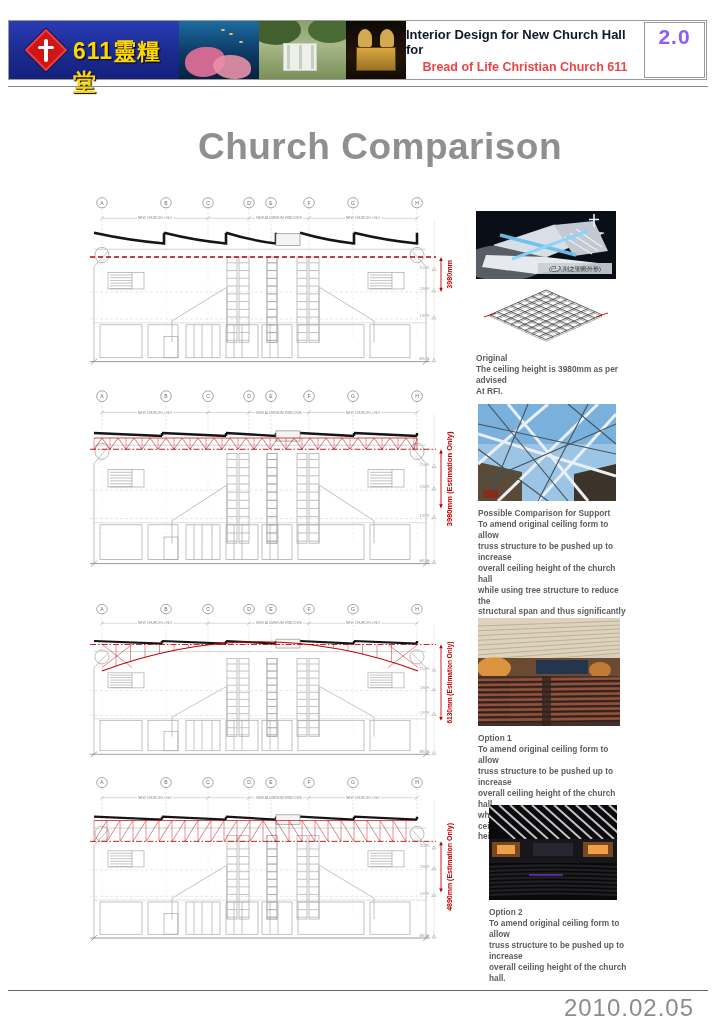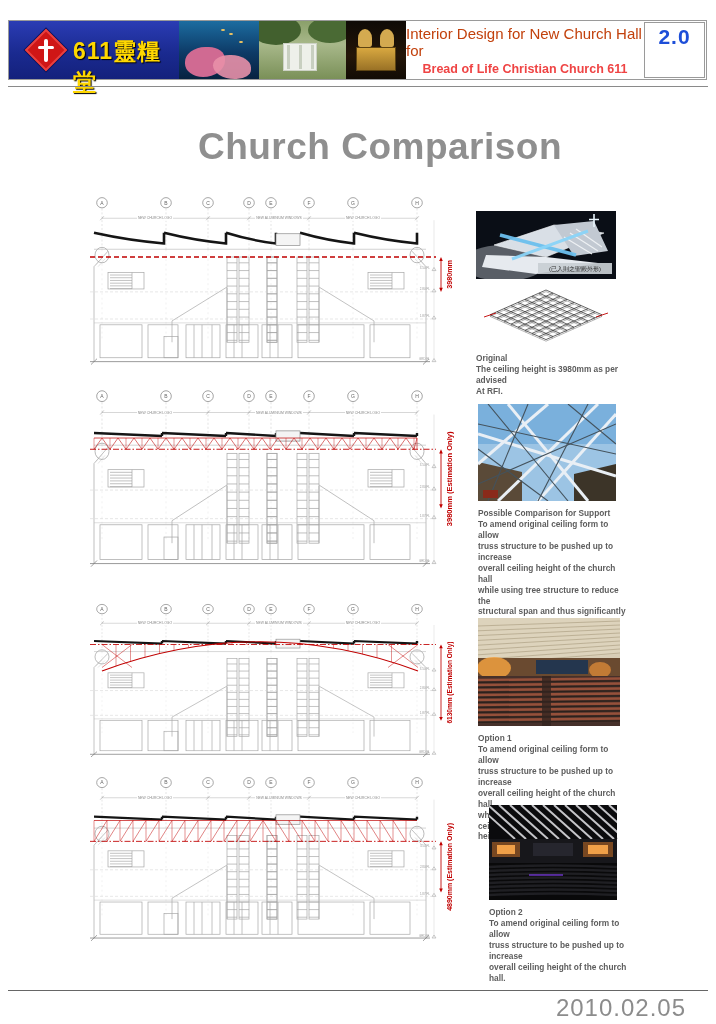--- a/index.html
+++ b/index.html
@@ -25,43 +25,43 @@
   .coral-fish{position:absolute;width:4px;height:2px;background:#f8c860;border-radius:50%;}
   #thumb-pavilion{width:87px;background:linear-gradient(180deg,#8aa06a 0%,#a8b88a 40%,#7a9058 100%);}
   .pav-leaf1{position:absolute;left:-8px;top:-6px;width:50px;height:30px;background:#42602e;border-radius:50%;}
   .pav-leaf2{position:absolute;right:-6px;top:-4px;width:44px;height:26px;background:#4a6a34;border-radius:50%;}
   .pav-house{position:absolute;left:24px;top:22px;width:34px;height:28px;background:#eef0ea;border:1px solid #cdd2c6;}
   .pav-col{position:absolute;top:24px;width:3px;height:24px;background:#c8cfc0;}
   #thumb-ark{width:60px;background:linear-gradient(180deg,#0e0a06 0%,#241608 60%,#120b05 100%);}
   .ark-box{position:absolute;left:10px;top:26px;width:40px;height:24px;background:linear-gradient(180deg,#d8a840 0%,#9a7226 100%);border:1px solid #5e4412;}
   .ark-wing{position:absolute;top:8px;width:14px;height:18px;background:#d4aa50;border-radius:60% 60% 20% 20%;}
   #header-title-area{flex:1;display:flex;flex-direction:column;align-items:center;justify-content:center;gap:3px;background:#ffffff;}
-  .htitle1{color:#c2410c;font-size:15px;font-weight:normal;}
+  .htitle1{color:#0f172a;font-size:13px;font-weight:bold;}
   .htitle2{color:#ef4444;font-size:12.5px;font-weight:bold;}
   #page-number-box{width:61px;height:56px;margin:1px 1px 0 0;border:1px solid #9a9a9a;background:#ffffff;
       text-align:center;padding-top:2px;}
-  #page-number-box span{color:#1d4ed8;font-size:21px;font-weight:bold;letter-spacing:1px;}
+  #page-number-box span{color:#8b5cf6;font-size:21px;font-weight:bold;letter-spacing:1px;}
   #header-rule{position:absolute;left:8px;top:86px;width:700px;height:0;border-top:1px solid #8a8a8a;}
 
   
   #page-title{position:absolute;left:0;top:126px;width:716px;text-align:center;padding-left:44px;
       font-size:37px;font-weight:bold;color:#8f8f8f;letter-spacing:0.5px;}
 
   
   .section{position:absolute;left:0;width:716px;}
   .drawing-wrap{position:absolute;left:86px;top:0;}
   .right-col{position:absolute;left:476px;top:16px;width:152px;}
   .photo{display:block;}
   .caption{margin-top:7px;color:#5d5d5d;font-size:8.3px;font-weight:bold;line-height:1.32;width:152px;}
   .caption .cap-title{white-space:pre-line;}
   .caption .cap-body{white-space:pre-line;}
 
   
   #footer-rule{position:absolute;left:8px;top:990px;width:700px;height:0;border-top:1px solid #666;}
-  #footer-date{position:absolute;right:30px;top:994px;font-size:24px;color:#8c8c8c;letter-spacing:1px;}
+  #footer-date{position:absolute;right:22px;top:994px;font-size:24px;color:#8c8c8c;letter-spacing:1px;}
 </style>
 </head>
 <body>
 
 <div id="page">
 
   <div id="header-band">
     <div id="logo-block">
       <div class="logo-diamond"></div>
       <div class="logo-cross-v"></div>

